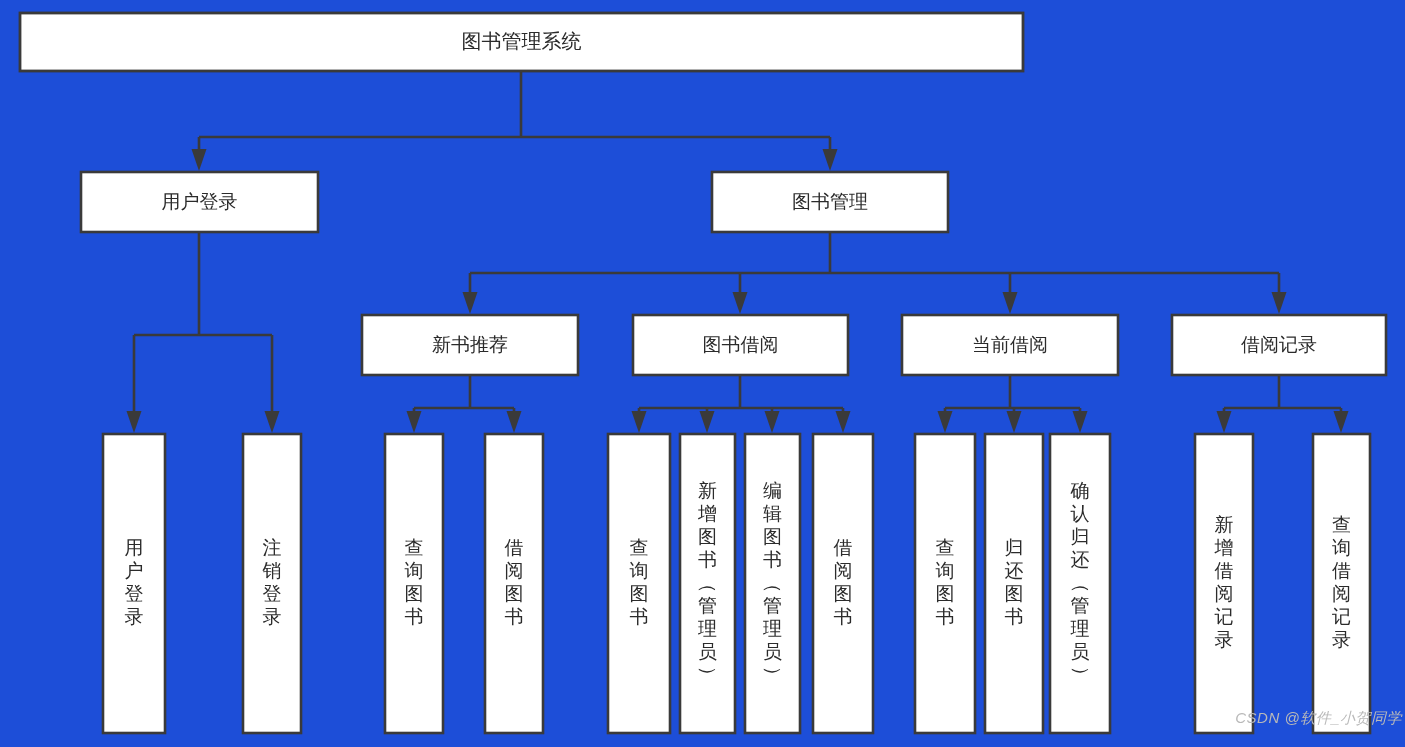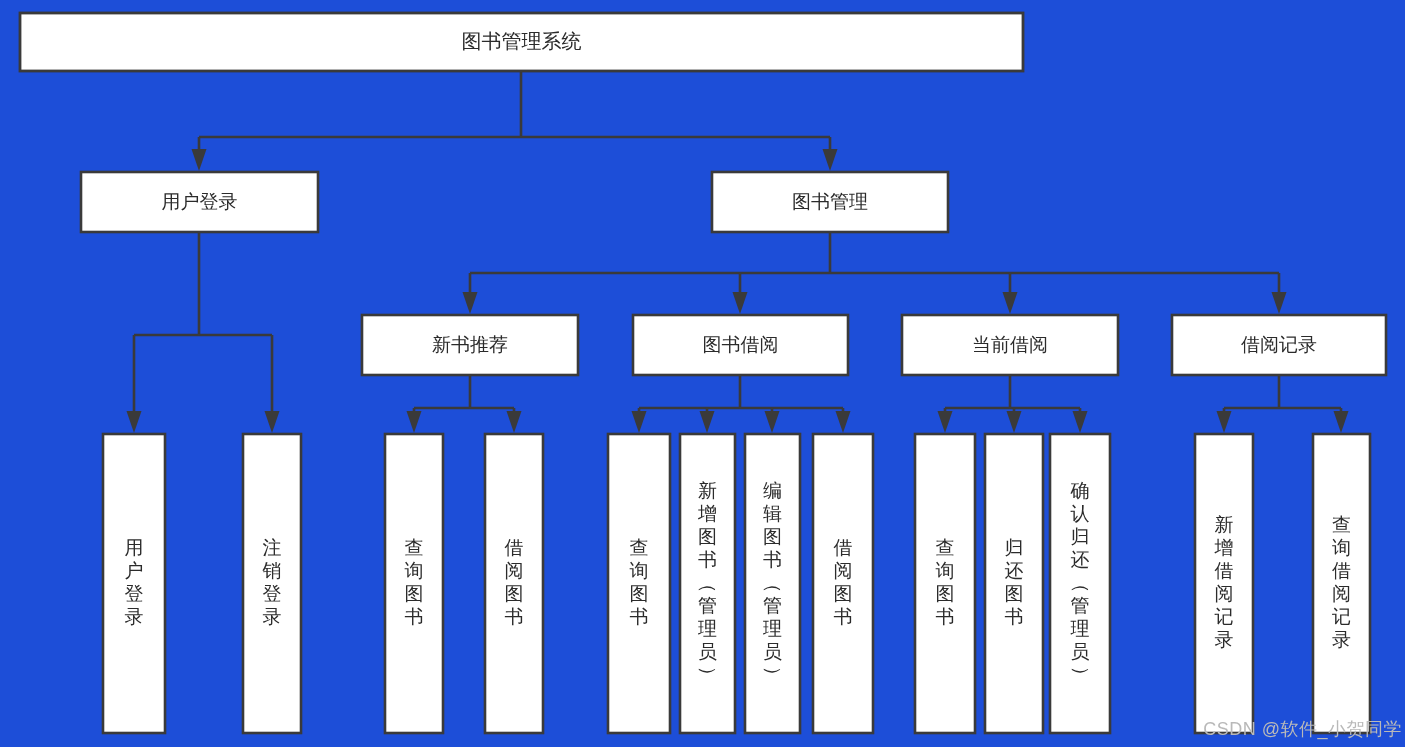--- a/index.html
+++ b/index.html
@@ -58,27 +58,28 @@
   .vlabel-char {
     fill: #2b2b2b;
     font-family: "Liberation Sans", "DejaVu Sans", sans-serif;
     font-size: 19px;
     text-anchor: middle;
     dominant-baseline: middle;
   }
   .watermark {
     position: absolute;
     right: 14px;
-    bottom: 6px;
+    bottom: 19px;
     font-family: "Liberation Sans", "DejaVu Sans", sans-serif;
-    font-size: 18px;
+    font-size: 15px;
     color: #b9b9b9;
     letter-spacing: 0.5px;
     white-space: nowrap;
     user-select: none;
+    font-style: italic;
   }
 </style>
 </head>
 <body>
 
 <div id="diagram-root">
   <svg id="tree-svg" viewBox="0 0 1405 747">
     <g id="edges-layer">
         <g>
           <line x1="521" y1="71" x2="521" y2="137" class="connector"></line>

